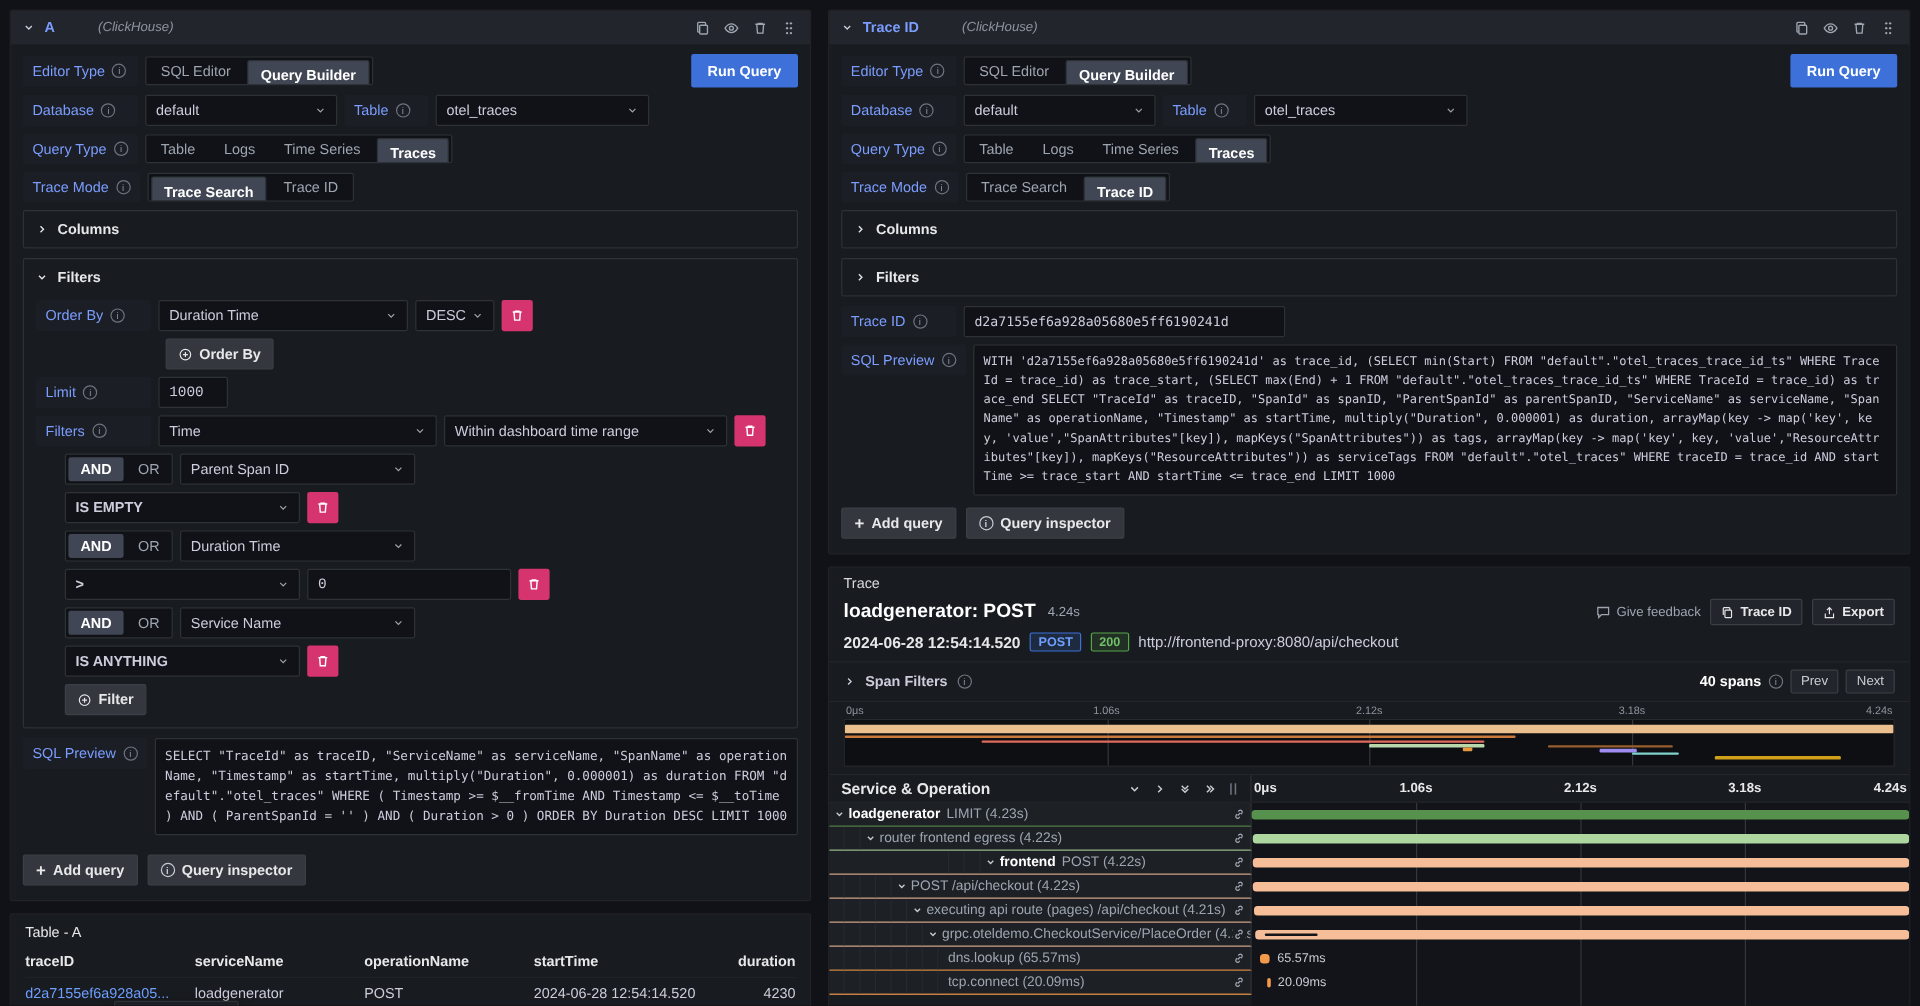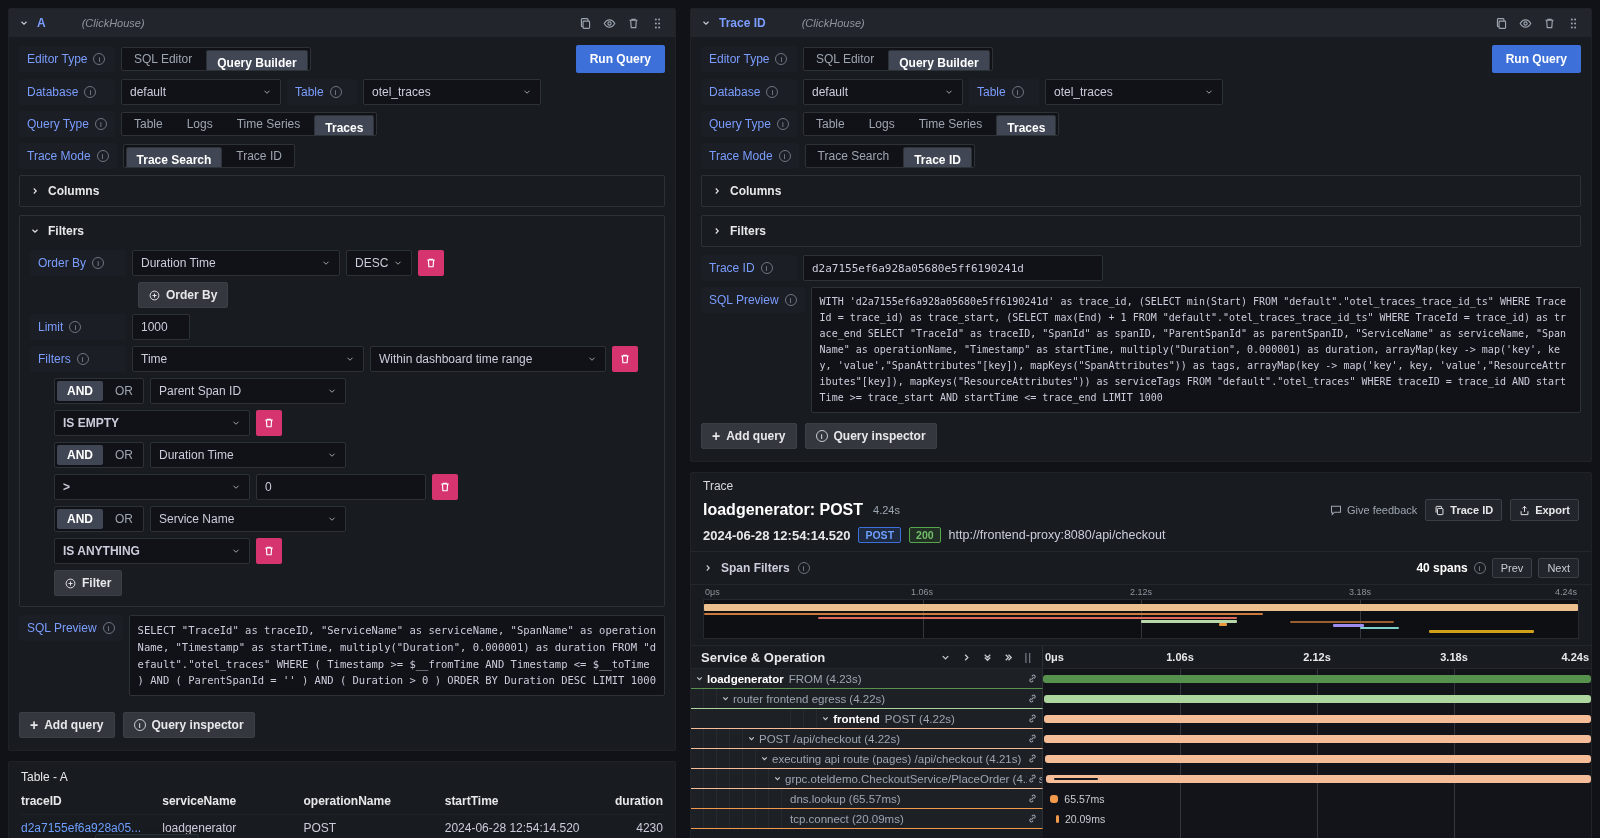--- a/index.html
+++ b/index.html
@@ -21,21 +21,21 @@
          padding:0 8px; border-radius:2px; font-size:12px; min-width:96px; }
   .info { width:12px; height:12px; border:1px solid #6d747e; border-radius:50%; color:#8e949e;
           font-size:8px; display:inline-flex; align-items:center; justify-content:center; font-style:normal; flex:none;}
   .tgl { display:flex; background:#111217; border:1px solid #2c3235; border-radius:2px; height:24px; overflow:hidden; }
   .tgl .opt { padding:0 12px; display:flex; align-items:center; color:#9da5b0; cursor:pointer; font-size:12px; white-space:nowrap;}
   .tgl .opt.sel { background:#404653; color:#fff; font-weight:bold; border-radius:2px; margin:2px; padding:0 10px; }
   .sel { display:flex; align-items:center; justify-content:space-between; background:#111217; border:1px solid #2c3235;
          border-radius:2px; height:26px; padding:0 8px; color:#ccccdc; cursor:pointer; font-size:12px; }
   .sel .cv { color:#9da5b0; }
   .inp { background:#111217; border:1px solid #2c3235; border-radius:2px; height:26px; padding:0 8px; color:#ccccdc;
-         font-size:12px; font-family:Liberation Sans, sans-serif;}
+         font-size:12px; font-family:Liberation Mono, monospace;}
   .btn-blue { background:#3d71d9; color:#fff; border:none; border-radius:2px; height:28px; padding:0 14px;
               font-weight:bold; font-size:12px; cursor:pointer; }
   .btn-gray { display:inline-flex; align-items:center; gap:6px; background:#34373e; color:#e7e8ea; border:1px solid #3c4046;
               border-radius:2px; height:26px; padding:0 10px; font-size:12px; font-weight:bold; cursor:pointer; }
   .btn-pink { width:26px; height:26px; background:#d6346e; border:none; border-radius:2px; color:#fff;
               display:flex; align-items:center; justify-content:center; cursor:pointer; flex:none;}
   .btn-pink svg { width:12px; height:12px; }
   .secbox { border:1px solid #2c3235; border-radius:2px; margin-bottom:8px; }
   .sechead { display:flex; align-items:center; gap:8px; height:30px; padding:0 10px; color:#e7e8ea; font-weight:bold; cursor:pointer; }
   .cv { width:10px; height:10px; flex:none; }
@@ -530,21 +530,21 @@
               </svg>
             <span>Filters</span>
           </div>
         </div>
 
         <div class="frow">
           <div class="lbl">
               <span>Trace ID</span>
               <span class="info">i</span>
             </div>
-          <input class="inp mono" style="width: 300px; font-size: 11px;" value="d2a7155ef6a928a05680e5ff6190241d">
+          <input class="inp mono" style="width: 268px; font-size: 11px;" value="d2a7155ef6a928a05680e5ff6190241d">
         </div>
         <div class="frow" style="align-items:flex-start; margin-bottom:8px;">
           <div class="lbl">
               <span>SQL Preview</span>
               <span class="info">i</span>
             </div>
           <div class="sqlbox" style="font-size:10px;">WITH 'd2a7155ef6a928a05680e5ff6190241d' as trace_id, (SELECT min(Start) FROM "default"."otel_traces_trace_id_ts" WHERE TraceId = trace_id) as trace_start, (SELECT max(End) + 1 FROM "default"."otel_traces_trace_id_ts" WHERE TraceId = trace_id) as trace_end SELECT "TraceId" as traceID, "SpanId" as spanID, "ParentSpanId" as parentSpanID, "ServiceName" as serviceName, "SpanName" as operationName, "Timestamp" as startTime, multiply("Duration", 0.000001) as duration, arrayMap(key -&gt; map('key', key, 'value',"SpanAttributes"[key]), mapKeys("SpanAttributes")) as tags, arrayMap(key -&gt; map('key', key, 'value',"ResourceAttributes"[key]), mapKeys("ResourceAttributes")) as serviceTags FROM "default"."otel_traces" WHERE traceID = trace_id AND startTime &gt;= trace_start AND startTime &lt;= trace_end LIMIT 1000</div>
         </div>
         <div class="footer-btns" style="padding-top:2px;">
           <button class="btn-gray">
@@ -663,21 +663,21 @@
             <div class="gantt-grid" style="left: calc(75% + 88px);"></div>
           </div>
         <div id="tree-rows">
             <div class="trow2">
               <div class="ncell" style="border-bottom: 1px solid rgb(87, 145, 78);">
                 <span class="guides"></span>
                 <span class="chev"><svg width="9" height="9" viewBox="0 0 16 16" fill="none" stroke="currentColor" stroke-width="2">
                     <path d="M4 6l4 4 4-4"></path>
                   </svg></span>
                 <span class="svc">loadgenerator</span>
-                <span class="op">FROM (4.23s)</span>
+                <span class="op">LIMIT (4.23s)</span>
                 <span class="lnk">
                   <svg viewBox="0 0 16 16" fill="none" stroke="currentColor" stroke-width="1.5">
                     <path d="M6.5 9.5l3-3M7 4.8l1.3-1.3a2.3 2.3 0 0 1 3.2 3.2L10.2 8M9 11.2l-1.3 1.3a2.3 2.3 0 0 1-3.2-3.2L5.8 8"></path>
                   </svg>
                 </span>
               </div>
               <div class="gcell">
                 <div class="gbar" style="left: 0%; width: 100%; background: rgb(87, 145, 78);"></div>
               </div>
             </div>

